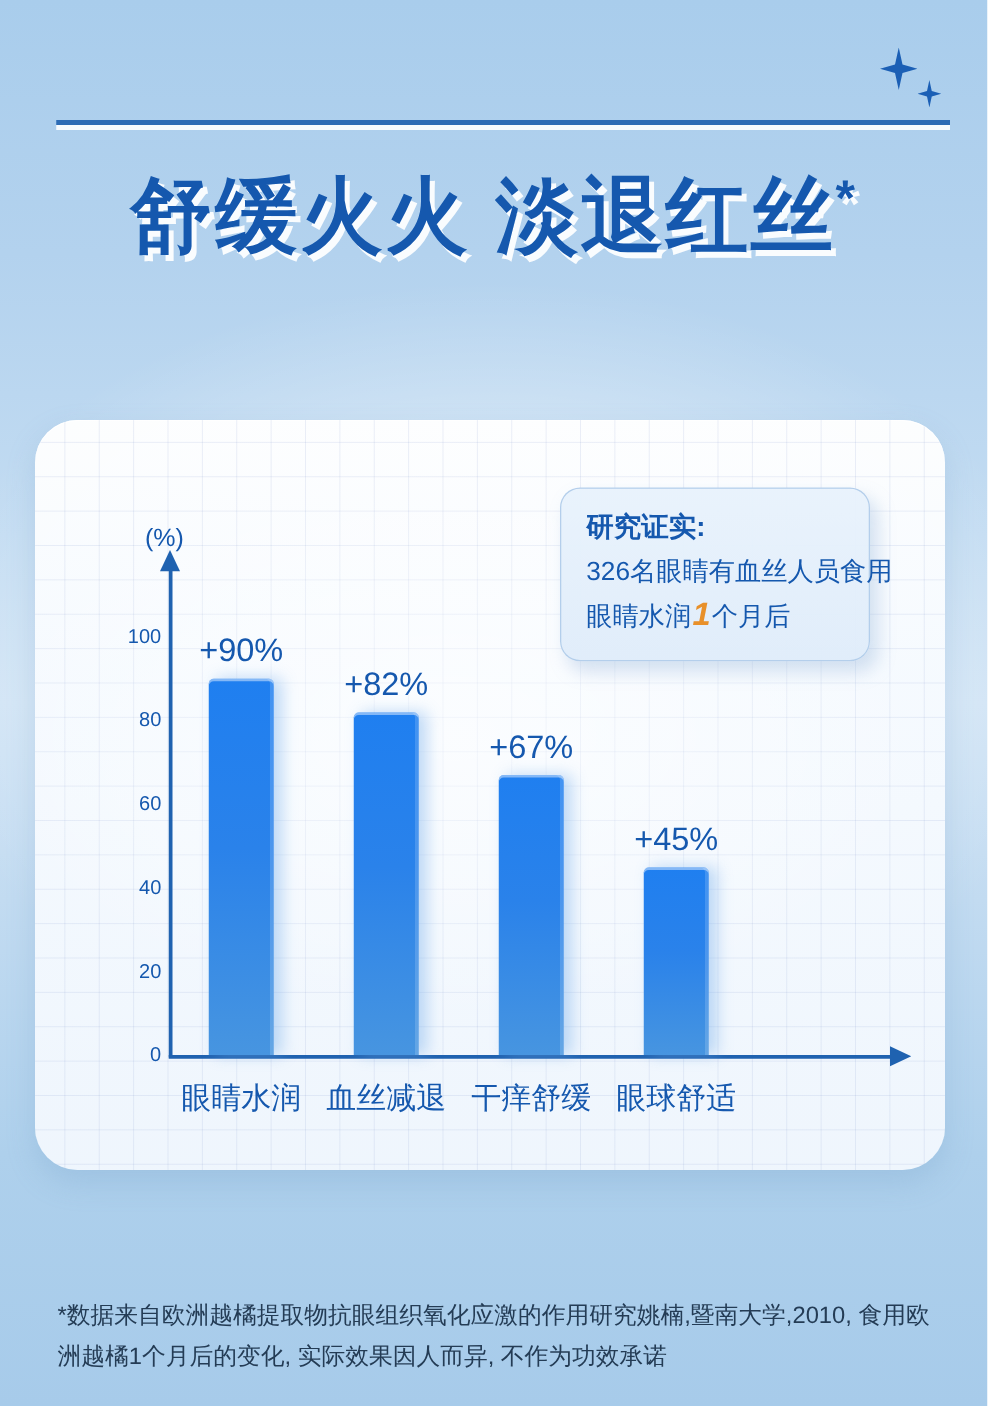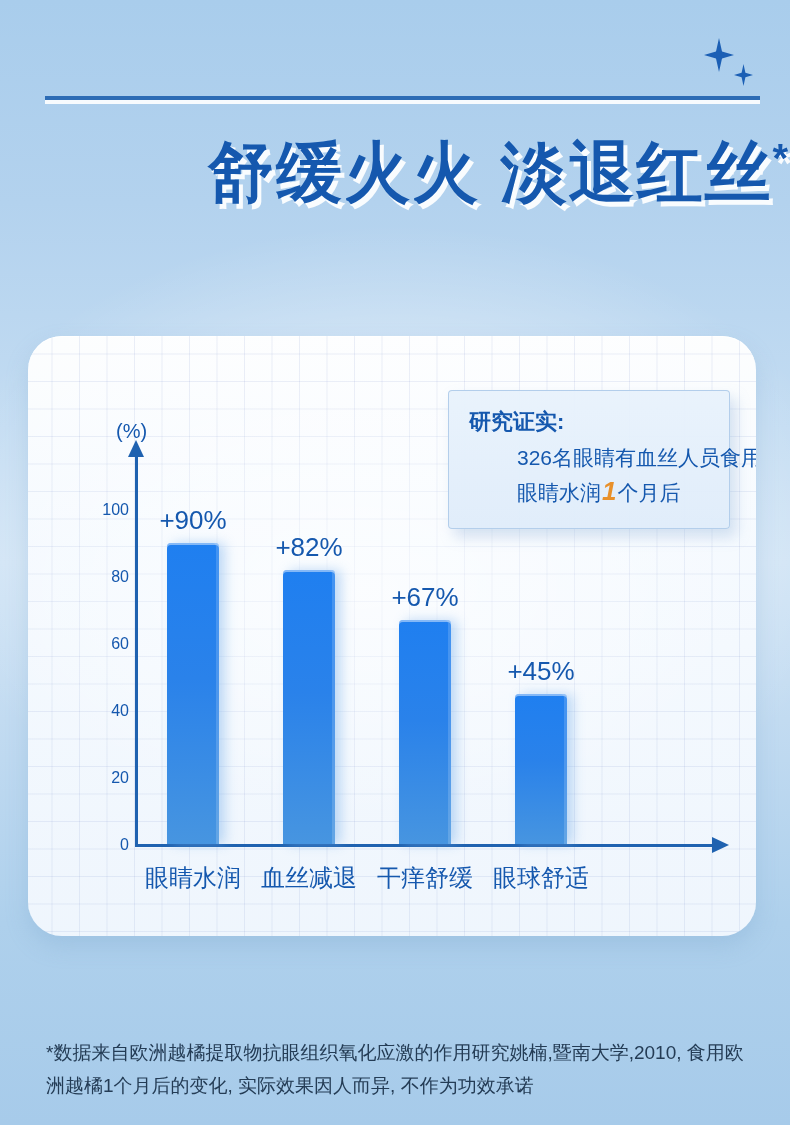--- a/index.html
+++ b/index.html
@@ -62,21 +62,21 @@
     background: #2d6cb5;
     box-shadow: 0 4px 0 0 rgba(255,255,255,0.9);
   }
 
   
   .headline {
     position: absolute;
     left: 0;
     top: 128px;
     width: 790px;
-    text-align: right;
+    text-align: center;
     font-size: 66px;
     font-weight: bold;
     letter-spacing: 2px;
     color: #1558ae;
     text-shadow: 4px 5px 0px rgba(255,255,255,0.92);
     white-space: nowrap;
   }
   .headline .star {
     font-size: 40px;
     vertical-align: super;
@@ -220,40 +220,39 @@
     font-size: 24px;
     color: #1558ae;
     white-space: nowrap;
   }
 
   
   .callout {
     position: absolute;
     left: 420px;
     top: 54px;
-    width: 282px;
+    width: 248px;
     padding: 16px 20px 18px 20px;
-    border-radius: 4px;
+    border-radius: 16px;
     background: linear-gradient(180deg, rgba(232,242,252,0.95) 0%, rgba(223,236,250,0.95) 100%);
     border: 1px solid rgba(170,200,232,0.85);
     box-shadow: 6px 8px 14px rgba(140,175,215,0.35);
     box-sizing: border-box;
   }
   .callout-title {
     font-size: 22px;
     font-weight: bold;
     color: #1558ae;
     margin-bottom: 6px;
   }
   .callout-line {
     font-size: 21px;
     color: #1558ae;
     line-height: 1.42;
     white-space: nowrap;
-    margin-left: 48px;
   }
   .hl {
     color: #e8902a;
     font-weight: bold;
     font-style: italic;
     font-size: 26px;
     padding: 0 1px;
   }
 
   

